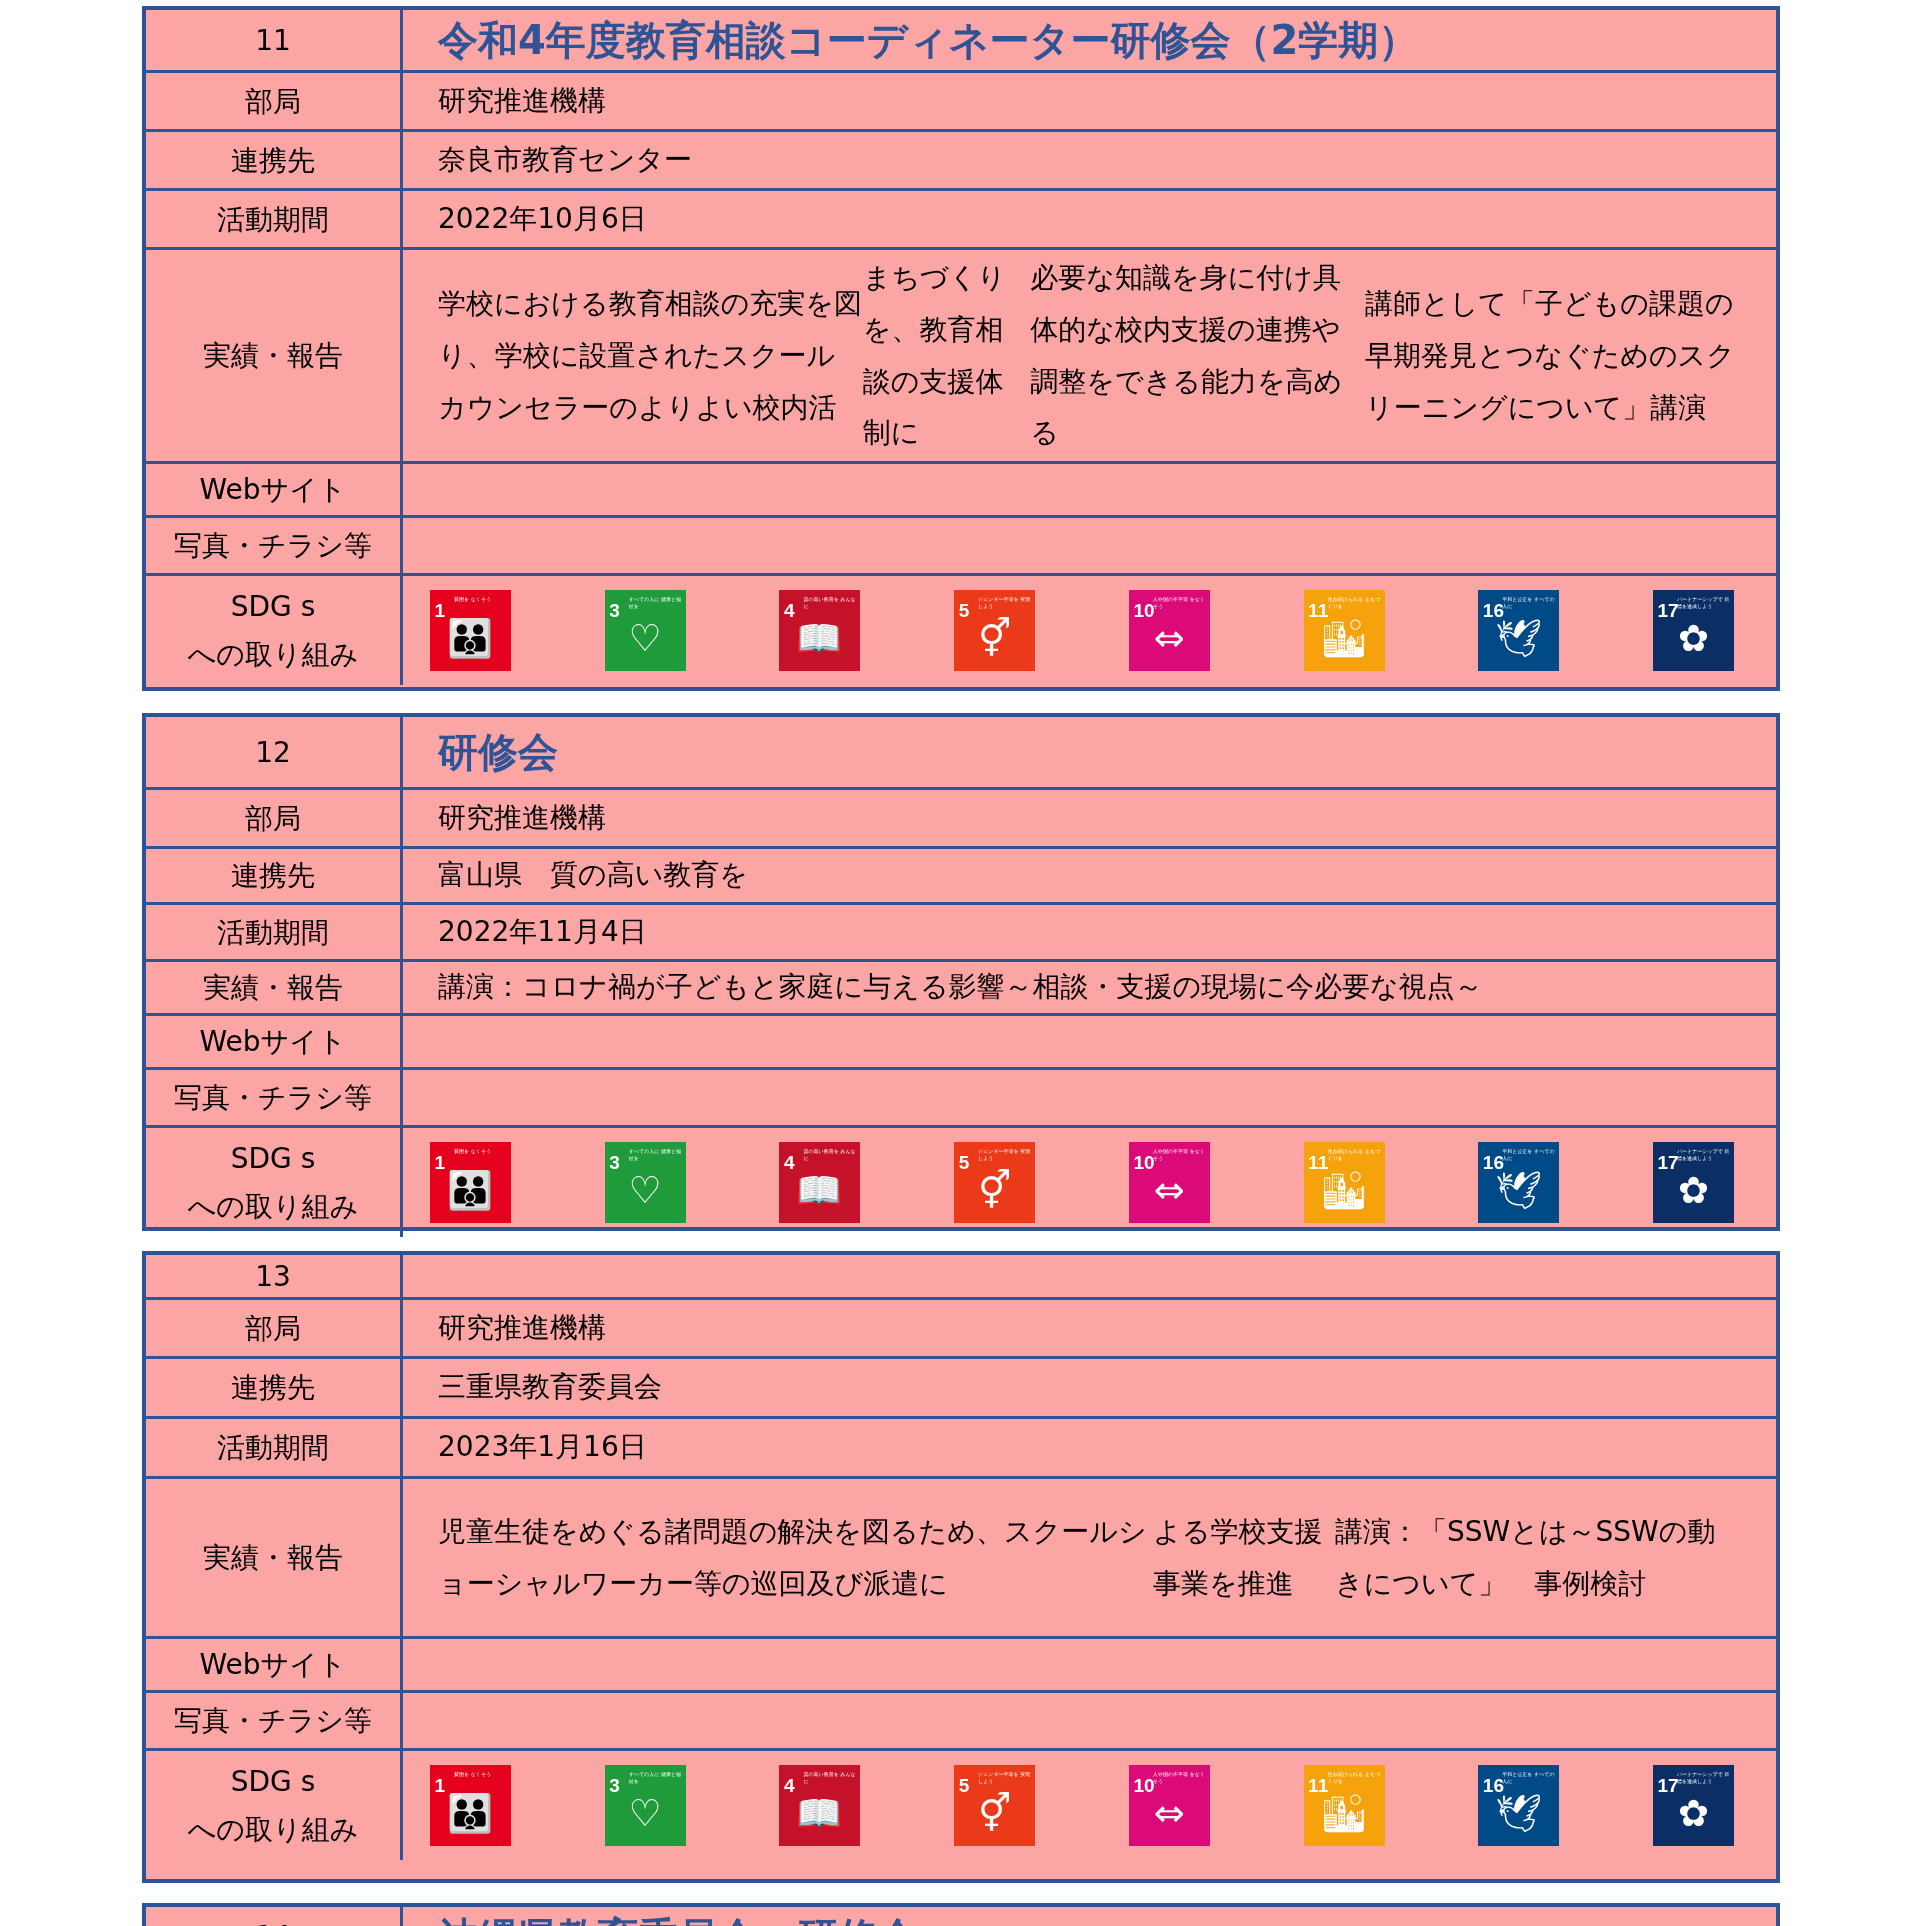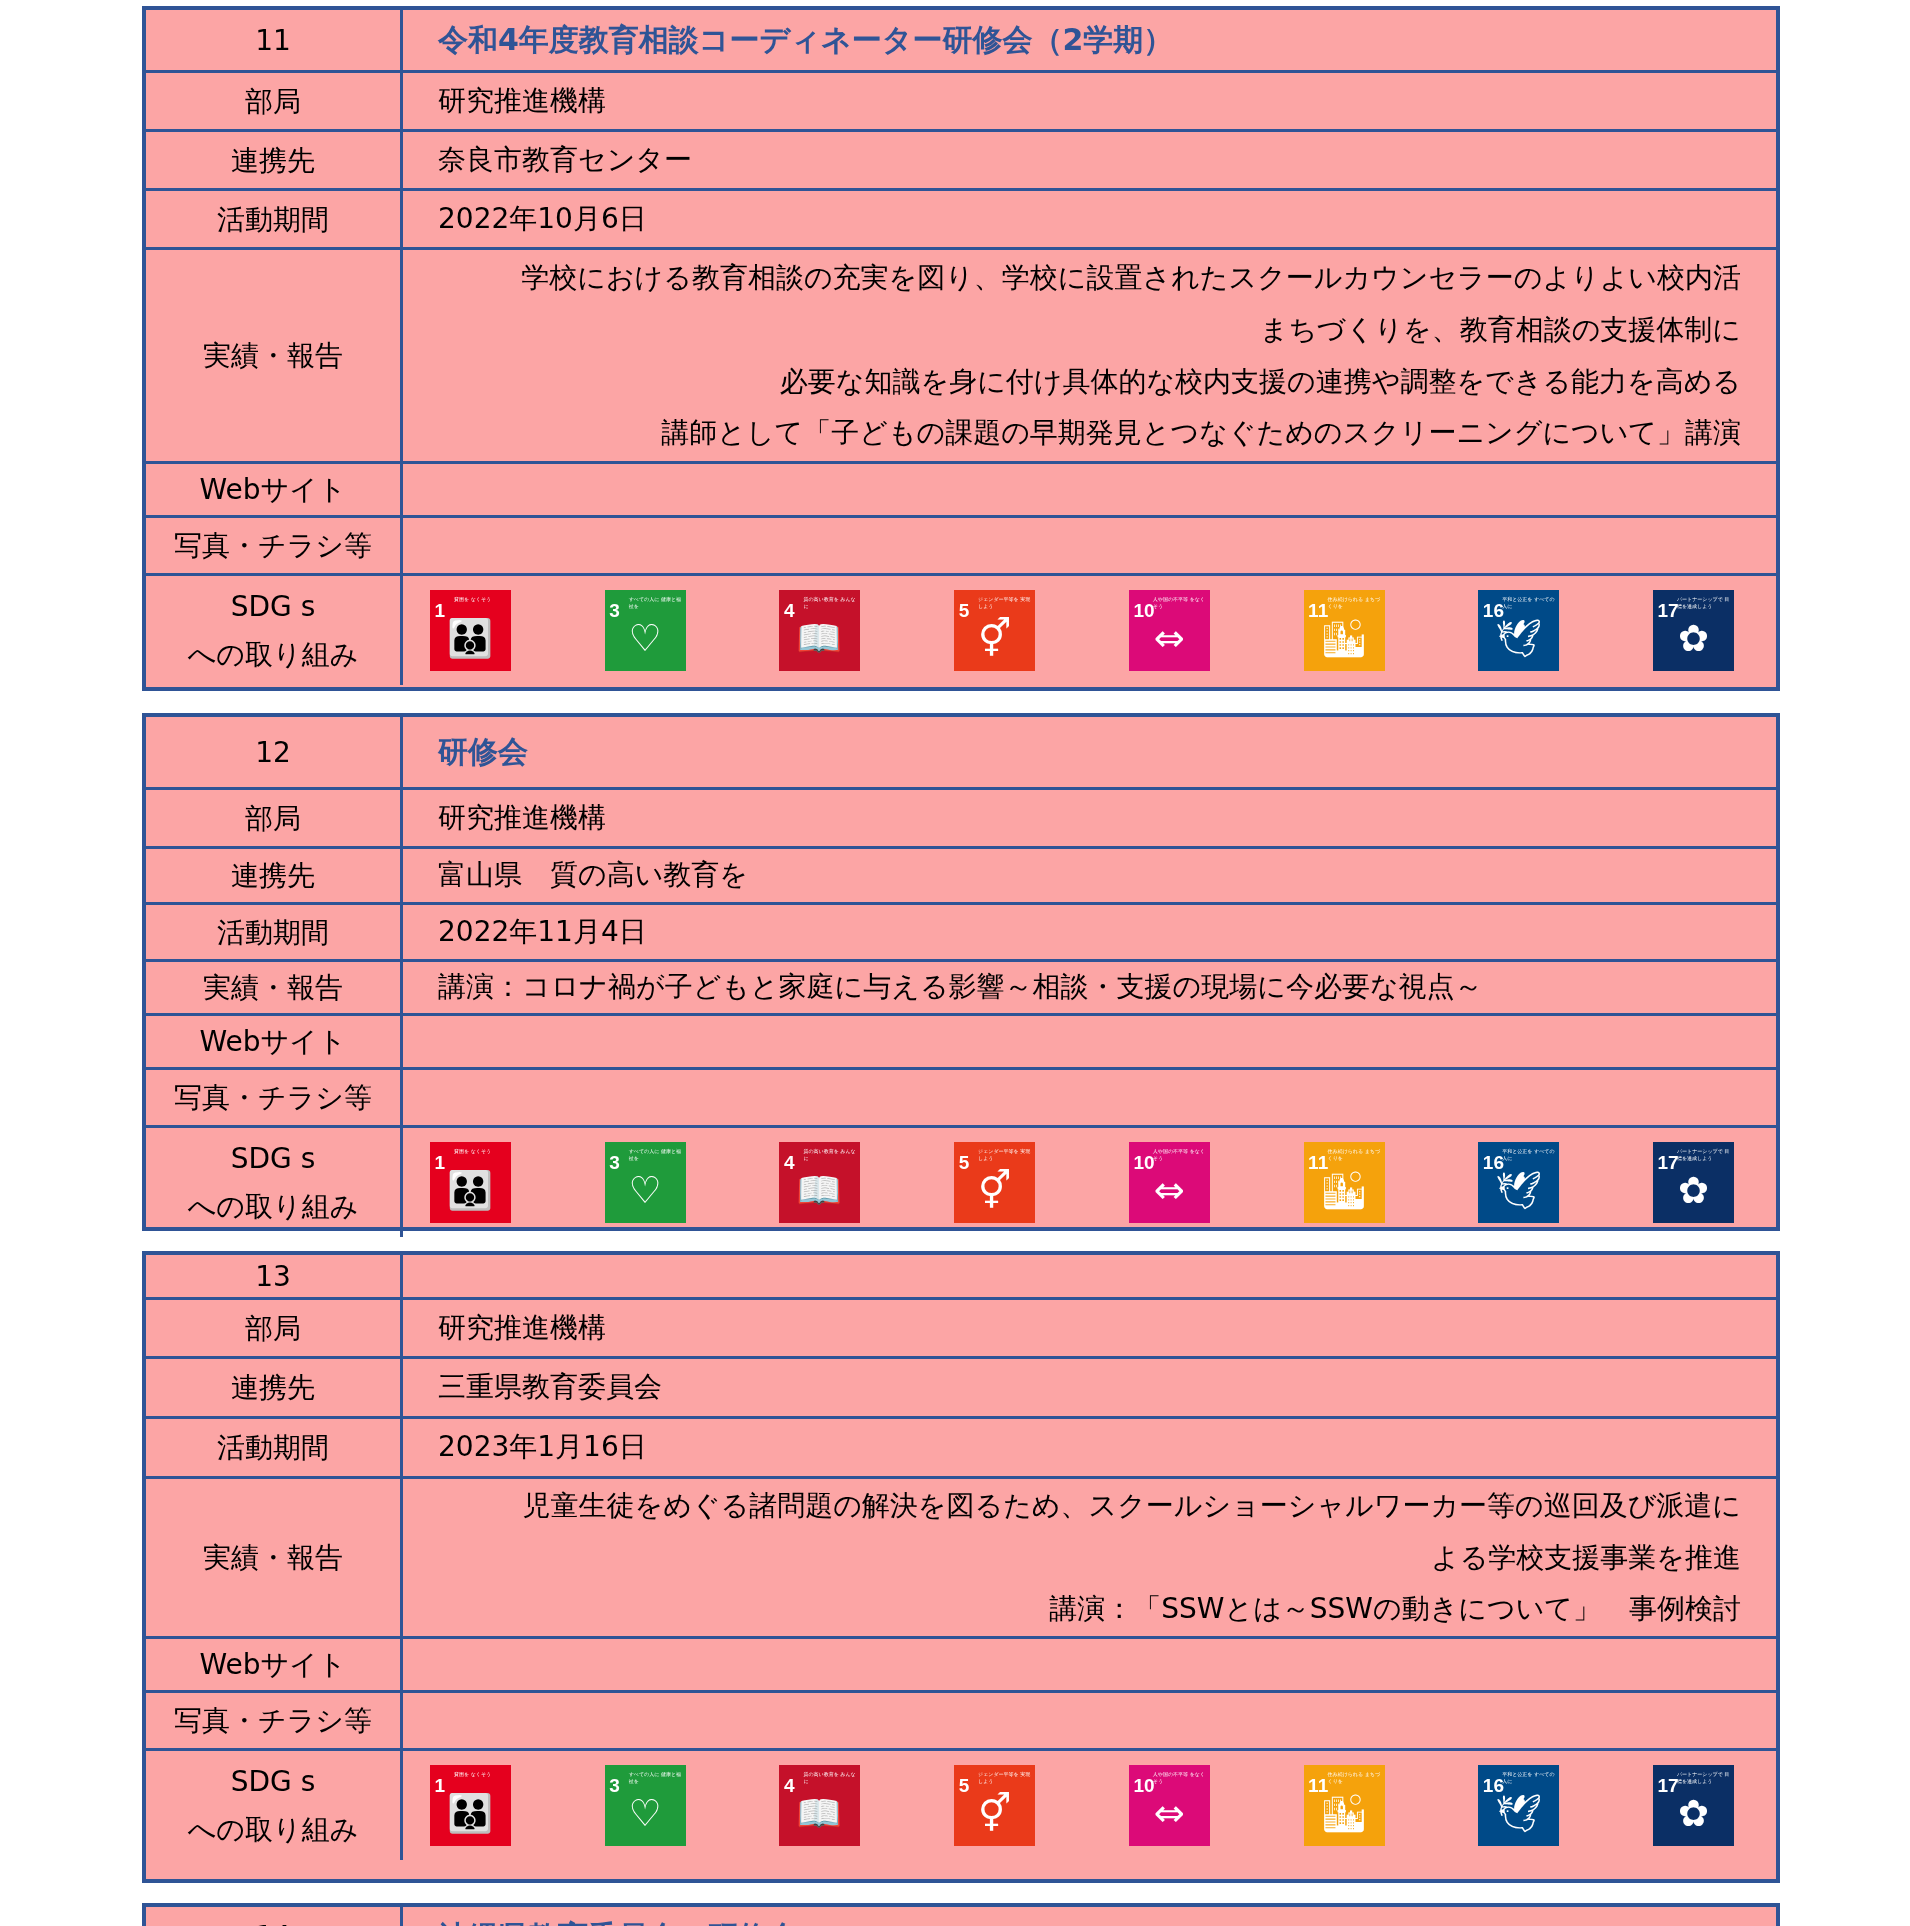--- a/index.html
+++ b/index.html
@@ -7,22 +7,22 @@
          font-family:"DejaVu Sans","Liberation Sans",sans-serif; color:#000; }
   .block { position:absolute; left:142px; width:1638px; border:4.6px solid #2F5496;
            box-sizing:border-box; background:#fca5a5; }
   .row { display:flex; border-top:3.1px solid #2F5496; box-sizing:border-box; }
   .row:first-child { border-top:none; }
   .label { width:257px; flex:0 0 257px; border-right:3.1px solid #2F5496;
            display:flex; align-items:center; justify-content:center; text-align:center;
            font-size:28px; line-height:1.75; box-sizing:border-box; }
   .value { flex:1; display:flex; align-items:center; padding:0 35px; font-size:28px;
            line-height:1.8; box-sizing:border-box; }
-  .value.multi { flex-direction:column; align-items:flex-end; justify-content:center; }
-  .title { color:#2F5496; font-weight:bold; font-size:30px; }
+  .value.multi { flex-direction:row; align-items:center; justify-content:center; }
+  .title { color:#2F5496; font-weight:bold; font-size:40px; }
   .sdg-row .value { justify-content:space-between; padding:0 42px 0 27px; }
   .sdg { width:81px; height:81px; position:relative; color:#fff; box-sizing:border-box; }
   .sdg .num { position:absolute; left:4.6px; top:3.9px; font-weight:bold; font-size:19px;
               font-family:"Liberation Sans",sans-serif; }
   .sdg .cap { position:absolute; left:24px; top:6.2px; font-size:5px; line-height:1.3; width:54px; }
   .sdg .glyph { position:absolute; left:0; right:0; top:30px; text-align:center; font-size:37px; line-height:1; }
 </style>
 </head>
 <body>
 

